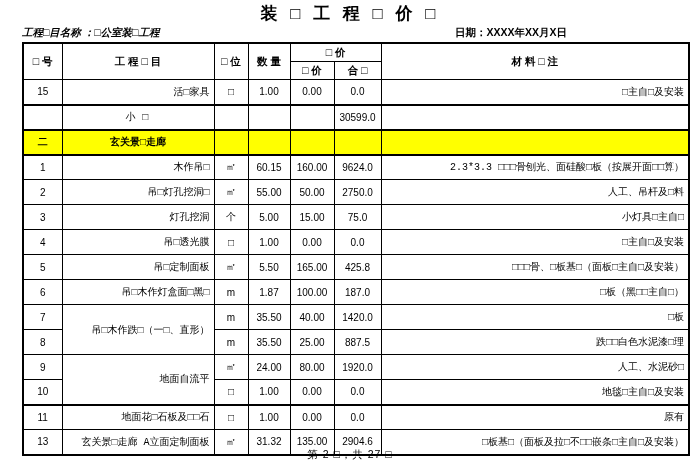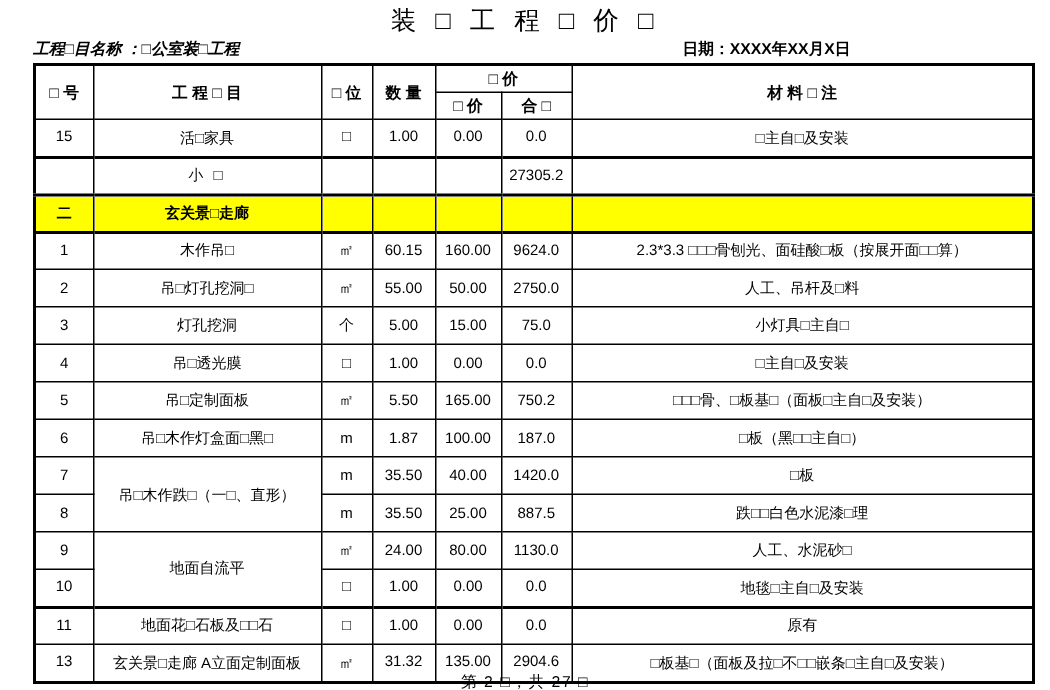--- a/index.html
+++ b/index.html
@@ -3,21 +3,21 @@
 <meta charset="utf-8">
 <style>
   html,body{margin:0;padding:0;}
   body{
     width:700px;height:460px;position:relative;background:#ffffff;color:#000;
     font-family:"Liberation Sans","DejaVu Sans",sans-serif;
     -webkit-font-smoothing:antialiased;overflow:hidden;
   }
   .title{
     position:absolute;top:2px;left:0;width:700px;text-align:center;
-    font-size:17px;font-weight:normal;letter-spacing:4px;white-space:nowrap;
+    font-size:17px;font-weight:bold;letter-spacing:4px;white-space:nowrap;
   }
   .meta-project{
     position:absolute;top:26px;left:22px;font-size:10.5px;font-weight:bold;white-space:nowrap;font-style:italic;
   }
   .meta-date{
     position:absolute;top:26px;left:455px;font-size:10.5px;font-weight:bold;white-space:nowrap;
   }
   table.quote{
     position:absolute;top:42px;left:22px;width:666px;
     border-collapse:collapse;table-layout:fixed;
@@ -25,21 +25,21 @@
   }
   .quote th,.quote td{
     border:1px solid #000;padding:0 4px;overflow:hidden;white-space:nowrap;
     font-size:10px;vertical-align:middle;
   }
   .quote thead th{
     font-size:10.5px;font-weight:bold;text-align:center;height:17px;padding:0 2px;
   }
   .quote tbody tr{height:25px;}
   .quote td.c{text-align:center;}
-  .quote td.l{text-align:center;}
+  .quote td.l{text-align:right;font-family:Liberation Mono, monospace;}
   tr.subtotal td{border-top:2px solid #000;}
   tr.subtotal td.item-center{text-align:center;letter-spacing:2px;}
   tr.section{height:22px;}
   tr.section td{
     background:var(--hl,#FFFF00);font-weight:bold;text-align:center;
     border-top:2px solid #000;border-bottom:2px solid #000;
   }
   tr.thick-top td{border-top:2px solid #000;}
   .footer{
     position:absolute;top:448px;left:0;width:700px;text-align:center;
@@ -86,21 +86,21 @@
         <td class="c">0.00</td>
         <td class="c">0.0</td>
         <td class="l">□主自□及安装</td>
       </tr>
       <tr class="subtotal">
         <td class="c"></td>
         <td class="c item-center">小  □</td>
         <td class="c"></td>
         <td class="c"></td>
         <td class="c"></td>
-        <td class="c">27305.2</td>
+        <td class="c">30599.0</td>
         <td class="l"></td>
       </tr>
       <tr class="section">
         <td class="c">二</td>
         <td class="c item-center">玄关景□走廊</td>
         <td class="c"></td>
         <td class="c"></td>
         <td class="c"></td>
         <td class="c"></td>
         <td class="l"></td>
@@ -140,21 +140,21 @@
         <td class="c">0.00</td>
         <td class="c">0.0</td>
         <td class="l">□主自□及安装</td>
       </tr>
       <tr>
         <td class="c">5</td>
         <td class="l">吊□定制面板</td>
         <td class="c">㎡</td>
         <td class="c">5.50</td>
         <td class="c">165.00</td>
-        <td class="c">750.2</td>
+        <td class="c">425.8</td>
         <td class="l">□□□骨、□板基□（面板□主自□及安装）</td>
       </tr>
       <tr>
         <td class="c">6</td>
         <td class="l">吊□木作灯盒面□黑□</td>
         <td class="c">m</td>
         <td class="c">1.87</td>
         <td class="c">100.00</td>
         <td class="c">187.0</td>
         <td class="l">□板（黑□□主自□）</td>
@@ -175,21 +175,21 @@
         <td class="c">25.00</td>
         <td class="c">887.5</td>
         <td class="l">跌□□白色水泥漆□理</td>
       </tr>
       <tr>
         <td class="c">9</td>
         <td class="l" rowspan="2">地面自流平</td>
         <td class="c">㎡</td>
         <td class="c">24.00</td>
         <td class="c">80.00</td>
-        <td class="c">1130.0</td>
+        <td class="c">1920.0</td>
         <td class="l">人工、水泥砂□</td>
       </tr>
       <tr>
         <td class="c">10</td>
         <td class="c">□</td>
         <td class="c">1.00</td>
         <td class="c">0.00</td>
         <td class="c">0.0</td>
         <td class="l">地毯□主自□及安装</td>
       </tr>

